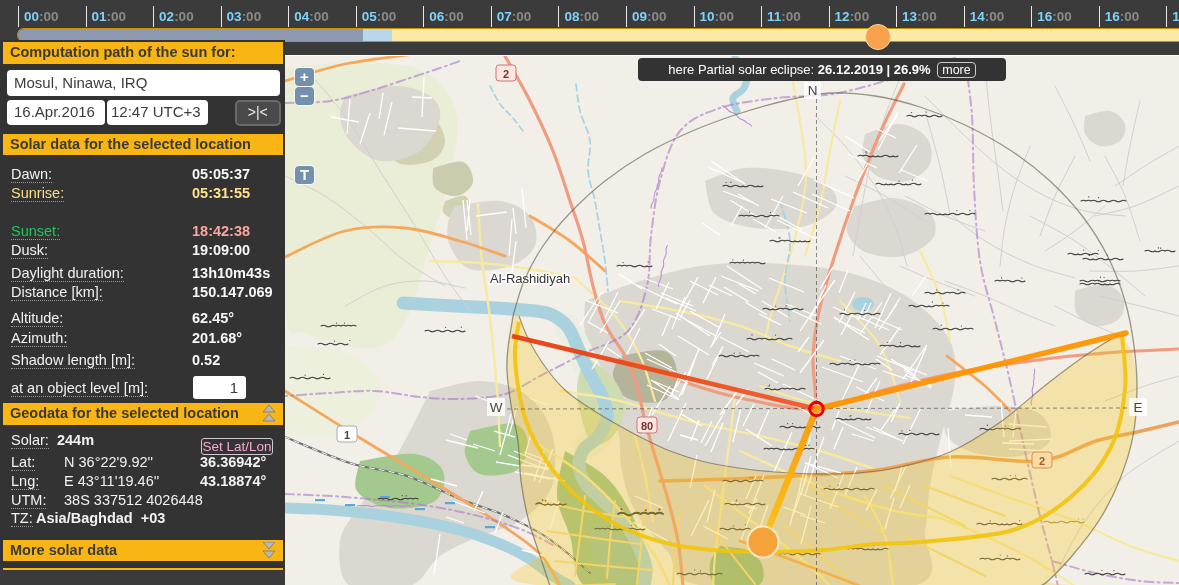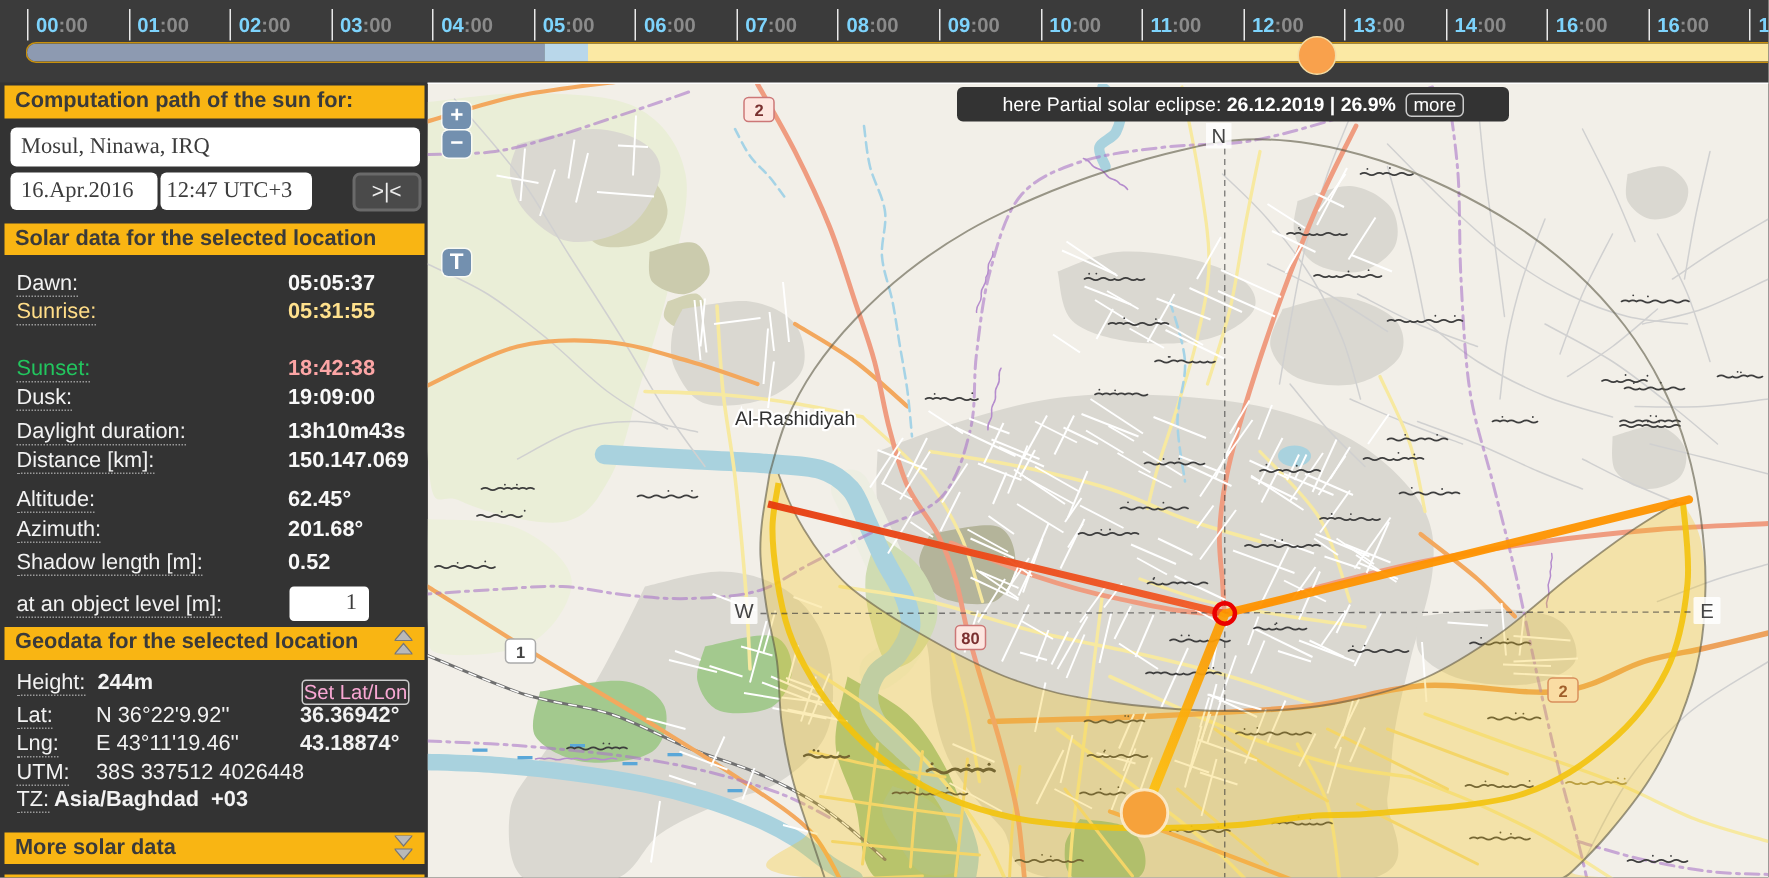--- a/index.html
+++ b/index.html
@@ -2,23 +2,23 @@
 <html><head><meta charset="utf-8"><style>
 * { margin:0; padding:0; box-sizing:border-box; }
 body { width:1179px; height:585px; overflow:hidden; background:#3b3b3b; font-family:"Liberation Sans", sans-serif; position:relative; }
 #timeline { position:absolute; left:0; top:0; width:1179px; height:55px; background:#3b3b3b; }
 .tick { position:absolute; top:6px; width:1px; height:21px; background:#e8e8e8; }
 .tl { position:absolute; top:9px; font-size:13.5px; font-weight:bold; }
 .tl b { color:#7dd3fc; } .tl span { color:#8a8a8a; }
 #bar { position:absolute; left:17px; top:28px; width:1162px; height:14px; border:1.5px solid #c8900c; border-right:none; border-radius:7px 0 0 7px; overflow:hidden; }
 #bar .seg { position:absolute; top:0; height:100%; }
 #handle { position:absolute; left:865px; top:24px; width:26px; height:26px; border-radius:50%; background:#f9a14c; border:1px solid #f3dca4; z-index:5; }
-#sidebar { position:absolute; left:0; top:55px; width:285px; height:530px; background:#333333; }
+#sidebar { position:absolute; left:0; top:40px; width:285px; height:530px; background:#333333; }
 .hdr { position:absolute; left:3px; width:280px; height:21.5px; background:#f9b513; color:#3a3a3a; font-weight:bold; font-size:14.5px; line-height:21.5px; padding-left:7px; }
-.inp { position:absolute; background:#fff; border-radius:4px; color:#3c3c3c; font-size:15px;font-family:Liberation Serif, serif; }
+.inp { position:absolute; background:#fff; border-radius:4px; color:#3c3c3c; font-size:15px; }
 .r { position:absolute; left:11px; width:263px; height:19px; font-size:14.5px; white-space:nowrap; }
 .lab { border-bottom:1px dotted #999; }
 .val { position:absolute; left:181px; font-weight:bold; }
 .geor { position:absolute; left:11px; width:264px; font-size:14.5px; color:#f2f2f2; white-space:nowrap; }
 #map { position:absolute; left:285px; top:55px; width:894px; height:530px; border-top:1px solid #fff; overflow:hidden; }
 #tooltip { position:absolute; left:353px; top:2px; width:368px; height:23px; background:#333333; border-radius:4px; color:#fff; font-size:13px; line-height:23px; text-align:center; z-index:10; }
 #tooltip .btn { border:1px solid #ccc; border-radius:4px; padding:0px 4px; margin-left:3px; font-size:12.5px; }
 .zb { position:absolute; left:10px; width:19px; height:18px; background:#7390af; color:#fff; font-weight:bold; font-size:15px; text-align:center; line-height:18px; border-radius:4px; box-shadow:0 0 0 1px rgba(255,255,255,0.7); z-index:10; }
 </style></head>
 <body>
@@ -84,21 +84,21 @@
     <div class="r" style="top:290px"><span class="lab" style="color:#f2f2f2">Azimuth:</span><span class="val" style="color:#f8f8f8">201.68°</span></div>
     <div class="r" style="top:312px"><span class="lab" style="color:#f2f2f2">Shadow length [m]:</span><span class="val" style="color:#f8f8f8">0.52</span></div>
 <div class="r" style="top:340px"><span class="lab" style="color:#f2f2f2">at an object level [m]:</span></div>
 <div class="inp" style="left:193px;top:336px;width:53px;height:23px;line-height:23px;text-align:right;padding-right:8px;border-radius:3px">1</div>
 <div class="hdr" style="top:363px">Geodata for the selected location
 <svg width="12" height="17" style="position:absolute;right:8px;top:2px">
         <polygon points="6,0 12,7 0,7" fill="#b9b9b9" stroke="#777" stroke-width="0.8"></polygon>
         <polygon points="6,9 12,16 0,16" fill="#b9b9b9" stroke="#777" stroke-width="0.8"></polygon>
       </svg>
 </div>
-<div class="geor" style="top:392px"><span class="lab">Height:</span>&nbsp; <b>244m</b></div>
+<div class="geor" style="top:392px"><span class="lab">Solar:</span>&nbsp; <b>244m</b></div>
 <div style="position:absolute;left:201px;top:397.5px;width:72px;height:17.5px;border:1px solid #ccc;border-radius:3px;color:#f9a8d4;font-size:13.5px;text-align:center;line-height:16px">Set Lat/Lon</div>
 <div class="geor" style="top:414px"><span class="lab">Lat:</span><span style="position:absolute;left:53px">N 36°22'9.92''</span><b style="position:absolute;left:189px">36.36942°</b></div>
 <div class="geor" style="top:433px"><span class="lab">Lng:</span><span style="position:absolute;left:53px">E 43°11'19.46''</span><b style="position:absolute;left:189px">43.18874°</b></div>
 <div class="geor" style="top:452px"><span class="lab">UTM:</span><span style="position:absolute;left:53px">38S 337512 4026448</span></div>
 <div class="geor" style="top:470px"><span class="lab">TZ:</span><b style="position:absolute;left:25px">Asia/Baghdad&nbsp; +03</b></div>
 <div class="hdr" style="top:499.5px">More solar data
 <svg width="12" height="17" style="position:absolute;right:8px;top:2px">
         <polygon points="0,0 12,0 6,7" fill="#b9b9b9" stroke="#777" stroke-width="0.8"></polygon>
         <polygon points="0,9 12,9 6,16" fill="#b9b9b9" stroke="#777" stroke-width="0.8"></polygon>
       </svg>

